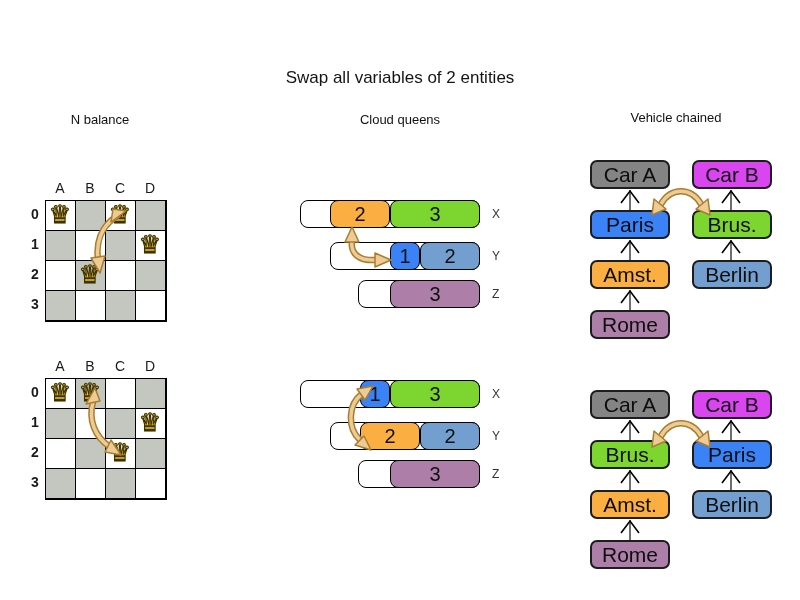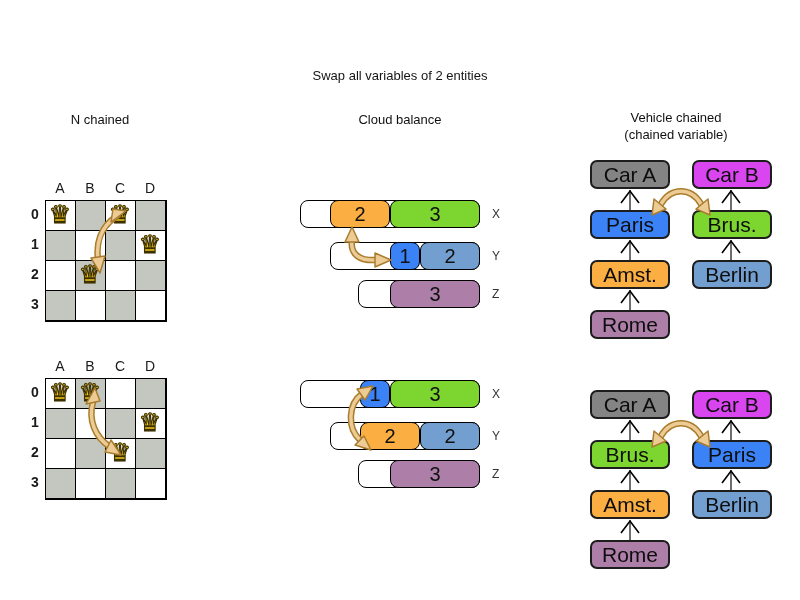--- a/index.html
+++ b/index.html
@@ -1,20 +1,20 @@
 <!DOCTYPE html>
 <html><head>
 <meta charset="utf-8">
 <style>
   html,body{margin:0;padding:0;background:#fff;}
   #canvas{position:relative;width:800px;height:600px;background:#fff;overflow:hidden;
           font-family:"Liberation Sans",sans-serif;color:#111;}
   .abs{position:absolute;}
   .title{left:0;top:30px;width:800px;text-align:center;font-size:34px;color:#141414;}
-  .subtitle{left:0;top:68px;width:800px;text-align:center;font-size:13px;color:#141414;}
+  .subtitle{left:0;top:68px;width:800px;text-align:center;font-size:17px;color:#141414;}
   .colhead{font-size:13px;text-align:center;color:#111;line-height:17px;}
 
   
   .board{display:grid;grid-template-columns:repeat(4,30px);grid-template-rows:repeat(4,30px);
          border:1.5px solid #000;box-sizing:content-box;background:#fff;}
   .cell{width:30px;height:30px;box-sizing:border-box;border-right:1px solid #000;border-bottom:1px solid #000;}
   .cell.g{background:#c3c7bf;}
   .collabel{width:30px;text-align:center;font-size:14px;color:#1a1a1a;}
   .rowlabel{width:14px;text-align:center;font-size:14px;font-weight:700;color:#1a1a1a;}
   .queen{width:30px;height:30px;text-align:center;font-size:25px;line-height:30px;
@@ -46,25 +46,24 @@
   .arrow-fill{fill:none;stroke:#eccb95;stroke-width:3.5;stroke-linecap:round;}
   .head{fill:#eccb95;stroke:#a97c2e;stroke-width:1.5;stroke-linejoin:round;}
 </style>
 </head>
 <body>
 
 <div id="canvas">
 
   <div class="abs subtitle">Swap all variables of 2 entities</div>
 
-  <div class="abs colhead" style="left:30px;top:111px;width:140px;">N chained</div>
-  <div class="abs colhead" style="left:330px;top:111px;width:140px;">Cloud balance</div>
+  <div class="abs colhead" style="left:30px;top:111px;width:140px;">N balance</div>
+  <div class="abs colhead" style="left:330px;top:111px;width:140px;">Cloud queens</div>
   <div class="abs colhead" style="left:586px;top:109px;width:180px;">
     <div>Vehicle chained</div>
-    <div>(chained variable)</div>
   </div>
 
   <div class="abs collabel" style="left:45px;top:180px;">A</div>
   <div class="abs collabel" style="left:75px;top:180px;">B</div>
   <div class="abs collabel" style="left:105px;top:180px;">C</div>
   <div class="abs collabel" style="left:135px;top:180px;">D</div>
   <div class="abs rowlabel" style="left:28px;top:206px;">0</div>
   <div class="abs rowlabel" style="left:28px;top:236px;">1</div>
   <div class="abs rowlabel" style="left:28px;top:266px;">2</div>
   <div class="abs rowlabel" style="left:28px;top:296px;">3</div>

